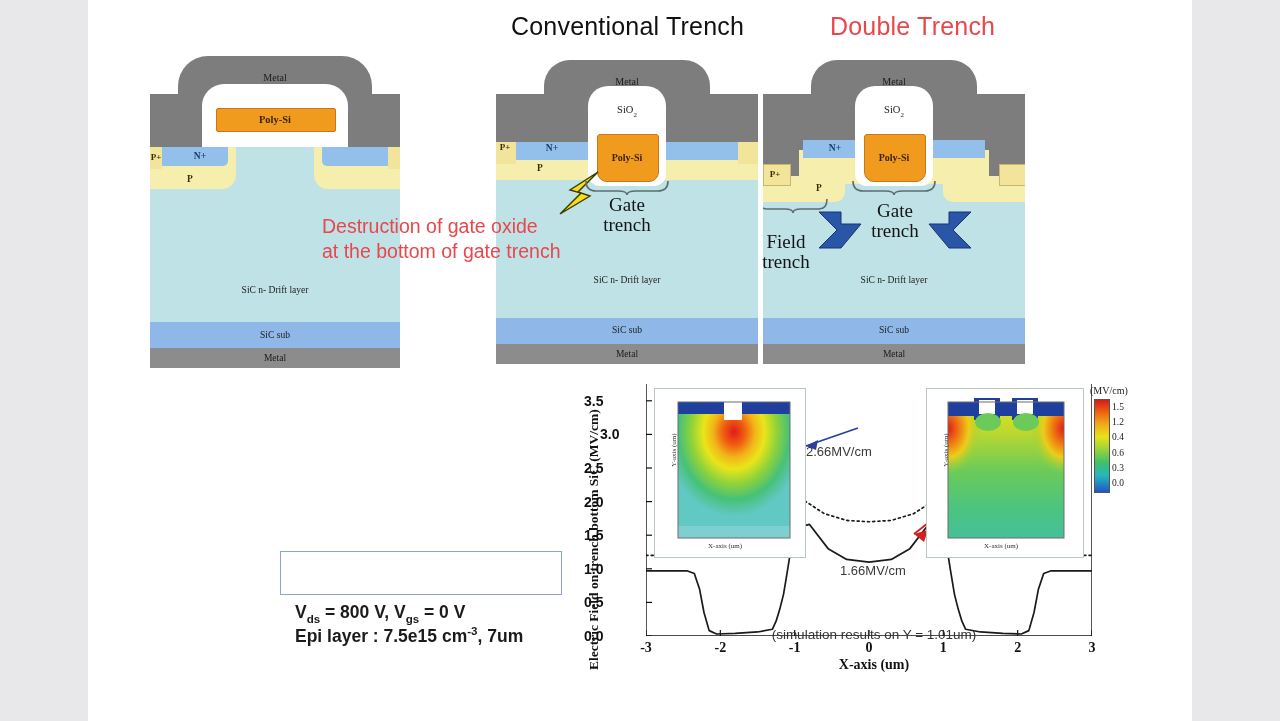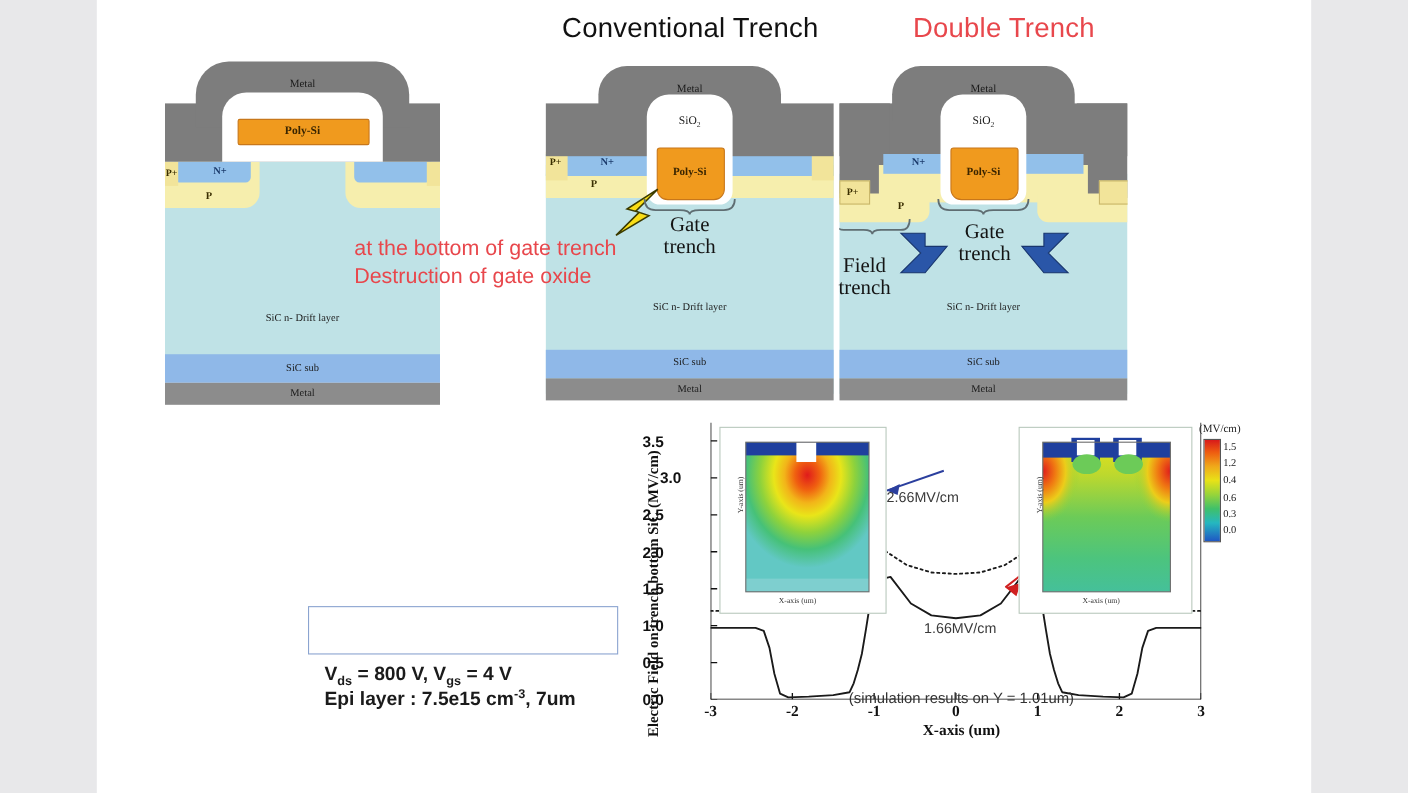--- a/index.html
+++ b/index.html
@@ -191,28 +191,28 @@
   <div class="trlabel" style="left:807px;top:201px;">
     <div>Gate</div>
     <div>trench</div>
   </div>
   <div class="trlabel" style="left:698px;top:232px;">
     <div>Field</div>
     <div>trench</div>
   </div>
 
   <div class="ann" style="left:234px;top:214px;">
+    <div>Destruction of gate oxide</div>
     <div>at the bottom of gate trench</div>
-    <div>Destruction of gate oxide</div>
   </div>
 
   <div class="pcimbox" style="left:192px;top:551px;width:280px;height:42px;"></div>
 
   <div class="cond" style="left:207px;top:602px;">
-    <span>V</span><sub>ds</sub><span> = 800 V, V</span><sub>gs</sub><span> = 4 V</span>
+    <span>V</span><sub>ds</sub><span> = 800 V, V</span><sub>gs</sub><span> = 0 V</span>
   </div>
   <div class="cond" style="left:207px;top:625px;">
     <span>Epi layer : 7.5e15 cm</span><sup>-3</sup><span>, 7um</span>
   </div>
 
   <div id="chart">
 
     <div class="ylab" id="ylabel" style="left:2px;top:292px;">Electric Field on trench bottom SiC (MV/cm)</div>
     <div id="yticks">
         <div class="ytick" style="left: 0px; width: 56px; top: 258px;">0.0</div>

